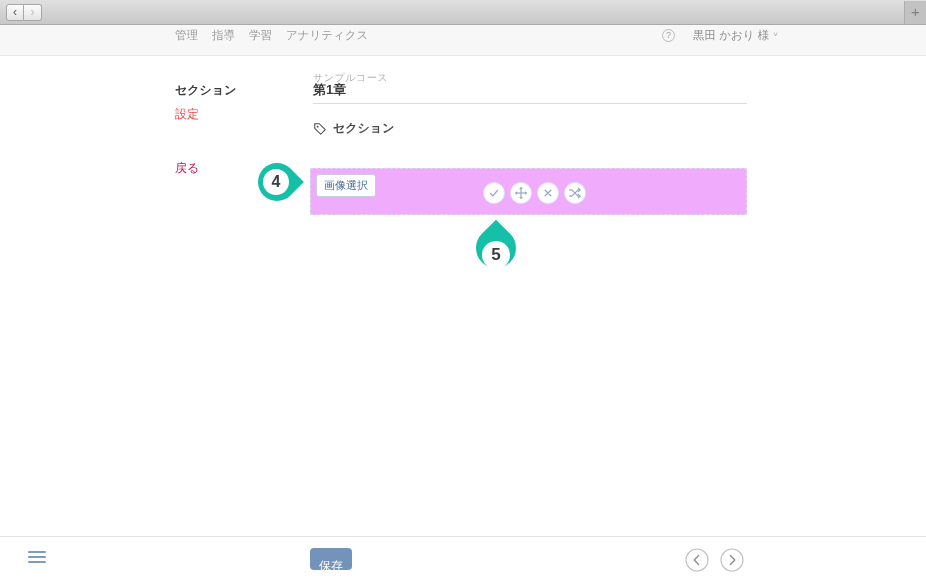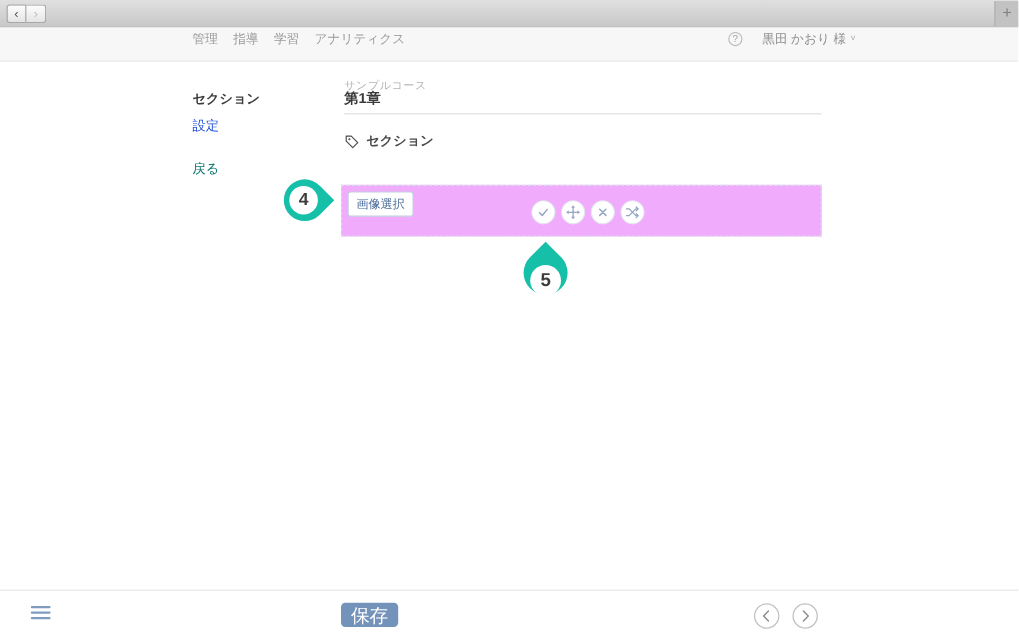--- a/index.html
+++ b/index.html
@@ -25,22 +25,22 @@
   .nav-left span{cursor:pointer;}
   .nav-right{position:absolute;left:662px;top:0;height:21px;display:flex;align-items:center;gap:18px;}
   .help-circ{display:inline-block;width:13px;height:13px;border:1px solid #b9b9b9;border-radius:50%;
     font-size:9px;line-height:11px;text-align:center;color:#a3a3a3;}
   .user{display:flex;align-items:center;gap:4px;color:#8f8f8f;}
   .caret{font-size:8px;color:#a5a5a5;transform:translateY(-1px);}
 
   
   .sb{position:absolute;left:175px;font-size:12px;}
   .sb.sec{top:82px;font-weight:bold;color:#3c3c3c;}
-  .sb.set{top:106px;color:#1d4ed8;cursor:pointer;}
-  .sb.back{top:145px;color:#0f766e;cursor:pointer;}
+  .sb.set{top:106px;color:#ef4444;cursor:pointer;}
+  .sb.back{top:160px;color:#be185d;cursor:pointer;}
 
   
   .course-label{position:absolute;left:313px;top:71px;font-size:10px;color:#b3b3b3;letter-spacing:.5px;}
   .title-input{position:absolute;left:313px;top:81px;width:434px;font-size:13px;font-weight:bold;color:#3a3a3a;}
   .title-underline{position:absolute;left:313px;top:103px;width:434px;height:1px;background:#dcdcdc;}
   .tag-row{position:absolute;left:313px;top:120px;display:flex;align-items:center;gap:6px;
     font-size:12px;font-weight:bold;color:#4a4a4a;}
   .tag-row svg{display:block;}
 
   .dropzone{position:absolute;left:310px;top:168px;width:437px;height:47px;
@@ -59,22 +59,22 @@
   .pin-num{position:absolute;background:#fff;border-radius:50%;display:flex;align-items:center;justify-content:center;
     font-weight:bold;color:#3d3d3d;}
   .pin-num.n4{left:263px;top:169px;width:26px;height:26px;font-size:16px;}
   .pin-num.n5{left:482px;top:241px;width:28px;height:28px;font-size:17px;}
 
   
   .footer{position:absolute;left:0;top:536px;width:926px;height:43px;background:#fff;border-top:1px solid #e3e3e3;}
   .hamburger{position:absolute;left:28px;top:14px;width:18px;cursor:pointer;background:none;border:none;padding:0;}
   .hamburger i{display:block;width:18px;height:2px;background:#7f9cc0;border-radius:1px;margin-bottom:3px;}
   .hamburger i:last-child{margin-bottom:0;}
-  .save-btn{position:absolute;left:310px;top:11px;height:22px;padding:0 9px;background:#7493ba;
-    border:none;border-radius:4px;color:#fff;font-size:17px;cursor:pointer;font-family:inherit;}
+  .save-btn{position:absolute;left:310px;top:11px;height:22px;padding:10px 9px;background:#7493ba;
+    border:none;border-radius:4px;color:#fff;font-size:12px;cursor:pointer;font-family:inherit;}
   .pager-btn{position:absolute;top:11px;width:24px;height:24px;background:none;border:none;padding:0;cursor:pointer;}
   .pager-btn.prev{left:685px;}
   .pager-btn.next{left:720px;}
 </style>
 </head>
 <body>
 
 <div class="screen">
 
   <div class="browser-bar">

